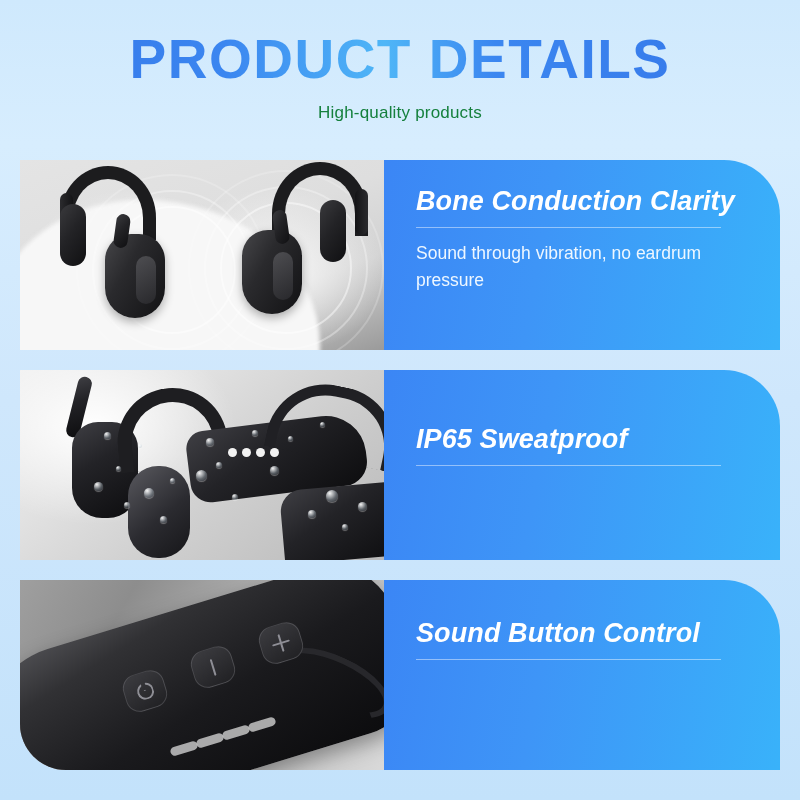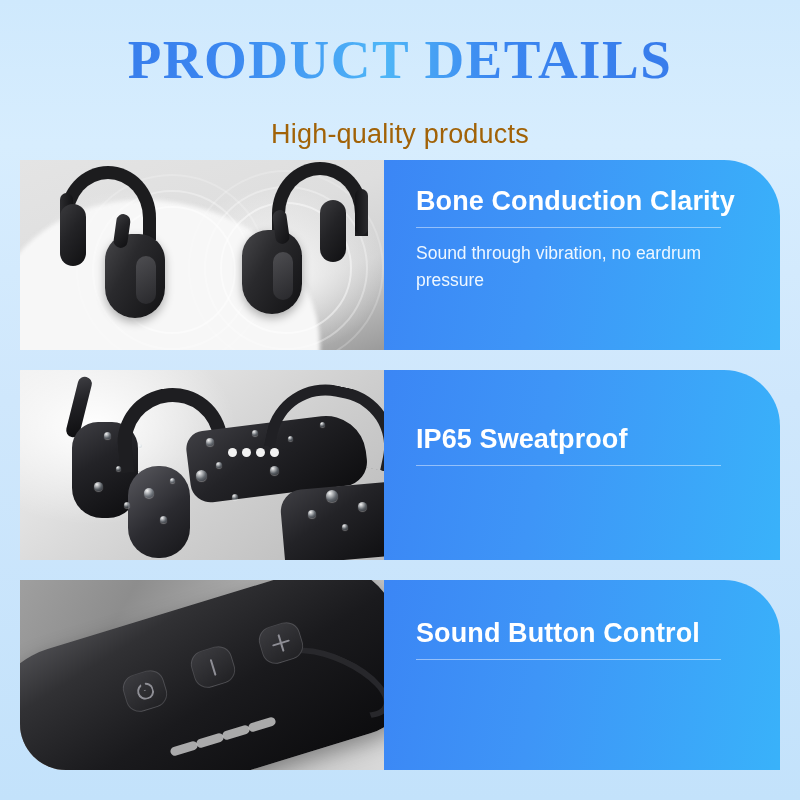--- a/index.html
+++ b/index.html
@@ -16,26 +16,26 @@
   .main-title {
     font-size:55px;
     font-weight:bold;
     letter-spacing:1.5px;
     line-height:1.0;
     background:linear-gradient(90deg,#3575e8 0%,#3b86f0 28%,#4fb6f7 48%,#3b86f0 62%,#3575e8 100%);
     -webkit-background-clip:text;
     background-clip:text;
     color:transparent;
     -webkit-text-fill-color:transparent;
-    font-family:Liberation Serif, serif;
+    font-family:Liberation Sans, sans-serif;
   }
   .subtitle {
-    margin-top:32px;
-    font-size:27px;
-    color:#a16207;
+    margin-top:16px;
+    font-size:17px;
+    color:#15803d;
     font-weight:400;
     letter-spacing:0.2px;
   }
 
   
   .rows { position:absolute; left:20px; top:160px; width:760px; }
   .row {
     position:relative;
     width:760px;
     height:190px;
@@ -65,20 +65,21 @@
     padding:26px 30px 0 32px;
     color:#fff;
   }
   .row-1 .textpane { border-top-right-radius:56px; }
   .feat-title {
     font-size:27px;
     font-weight:bold;
     line-height:1.16;
     letter-spacing:0.1px;
     color:#ffffff;
+    font-style:italic;
   }
   .divider {
     margin-top:10px;
     width:305px;
     height:1px;
     background:rgba(255,255,255,0.45);
   }
   .feat-desc {
     margin-top:12px;
     font-size:17.5px;

